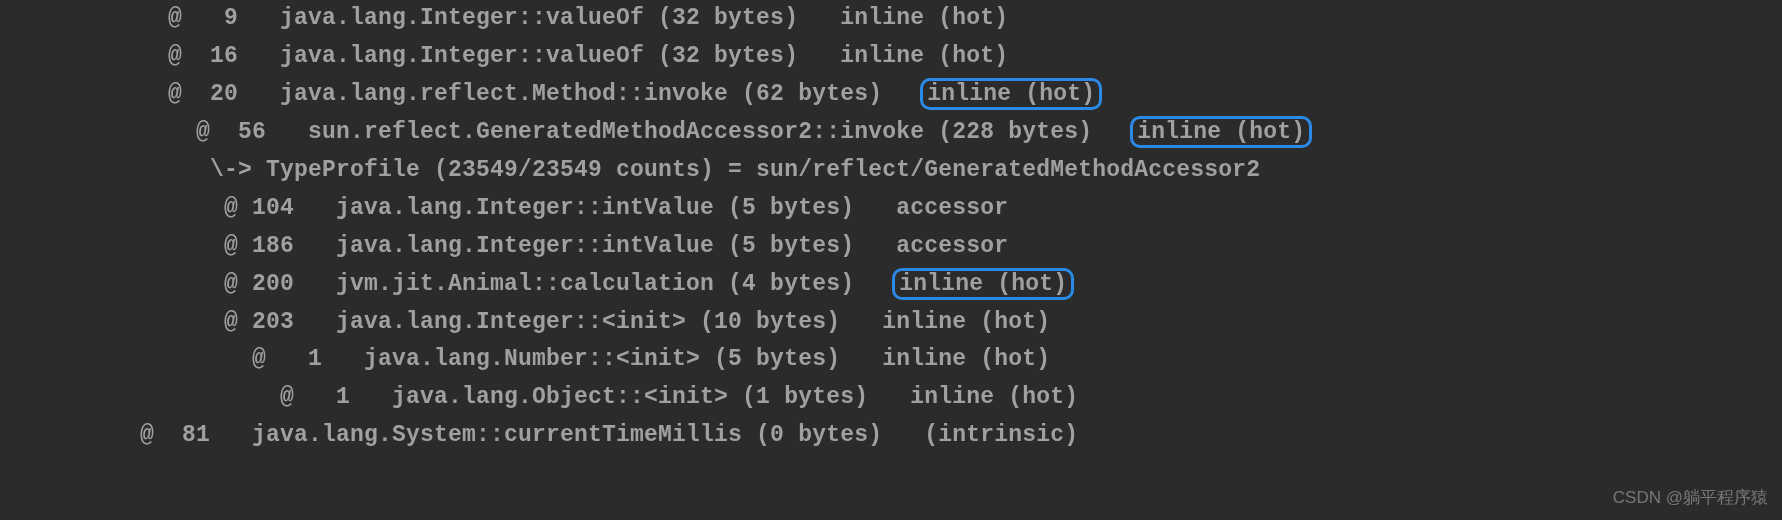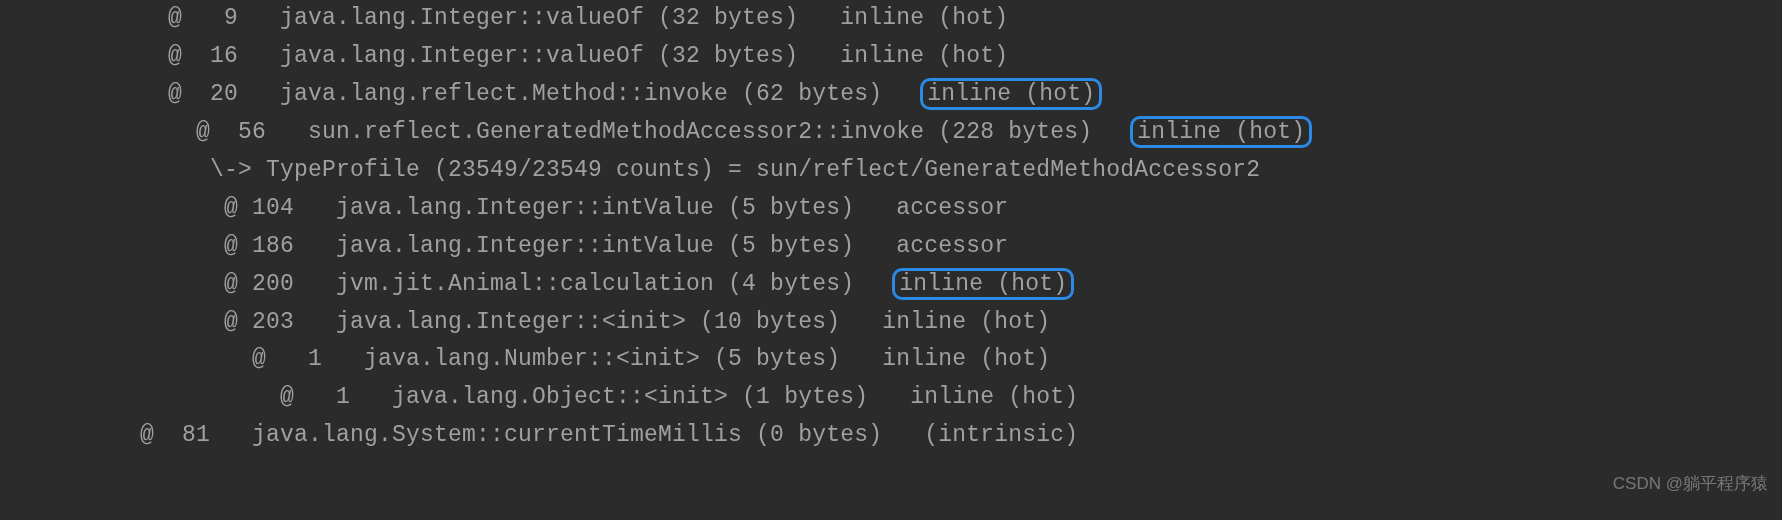--- a/index.html
+++ b/index.html
@@ -10,30 +10,30 @@
       font-family: "SF Mono", "Menlo", "Consolas", "Liberation Mono", monospace;
       font-size: 23px;
       line-height: 1.65;
       letter-spacing: 0.2px;
       width: 1782px;
       height: 520px;
       overflow: hidden;
       position: relative;
     }
     .log { white-space: pre; }
-    .log .line { display:block; }
+    .log .line { display:block;font-weight:bold; }
     .hl {
       border: 3px solid #2a8ae6;
       border-radius: 10px;
       padding: 0 4px 0 4px;
       margin-left: -4px;
     }
     .watermark {
       position: absolute;
-      bottom: 22px;
+      bottom: 8px;
       right: 14px;
       font-family: -apple-system, BlinkMacSystemFont, "Segoe UI", sans-serif;
       font-size: 17px;
       color: rgba(255,255,255,0.35);
       letter-spacing: 0;
     }
   </style>
 </head>
 <body>
 

